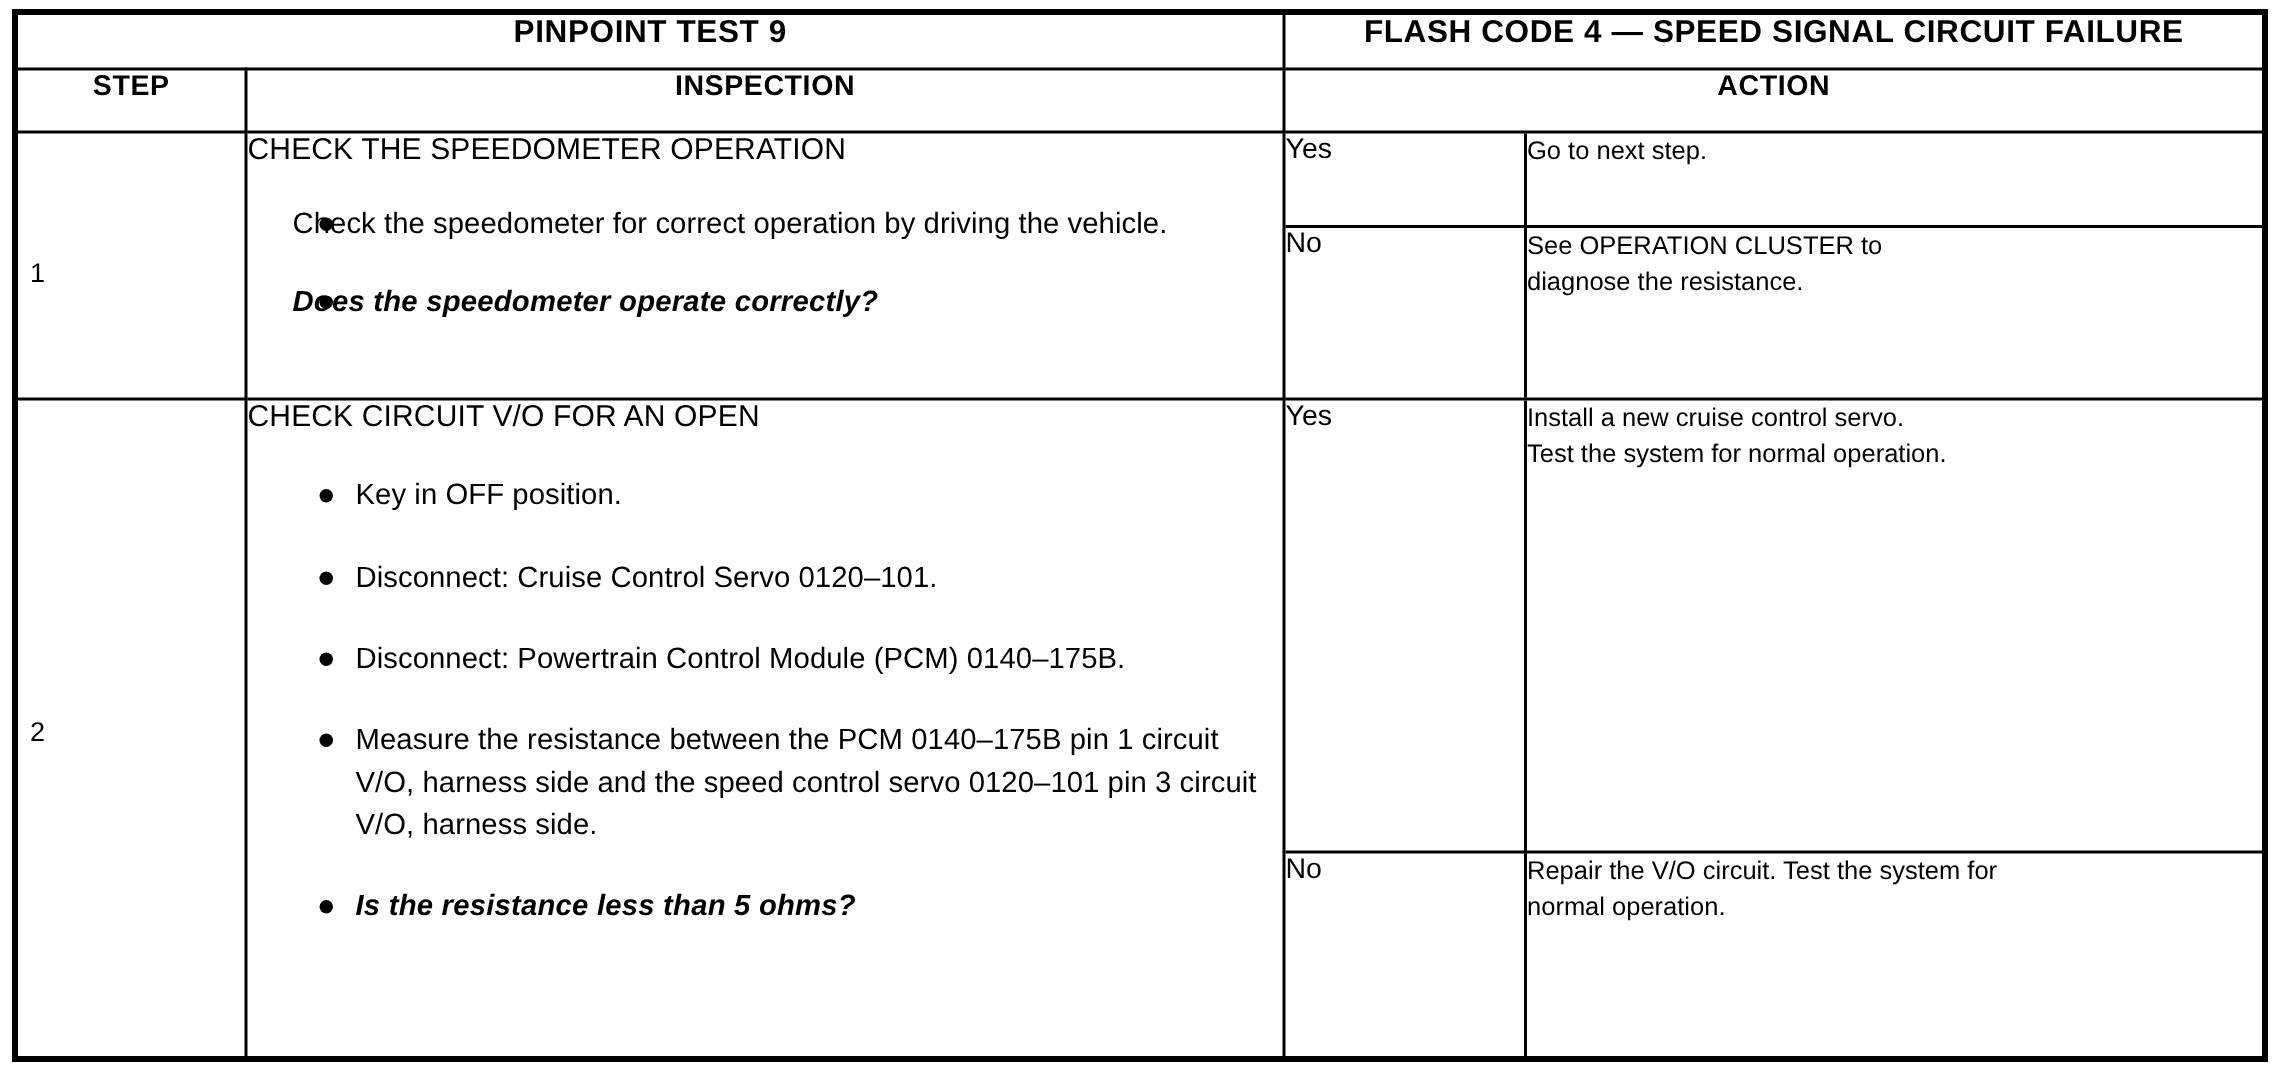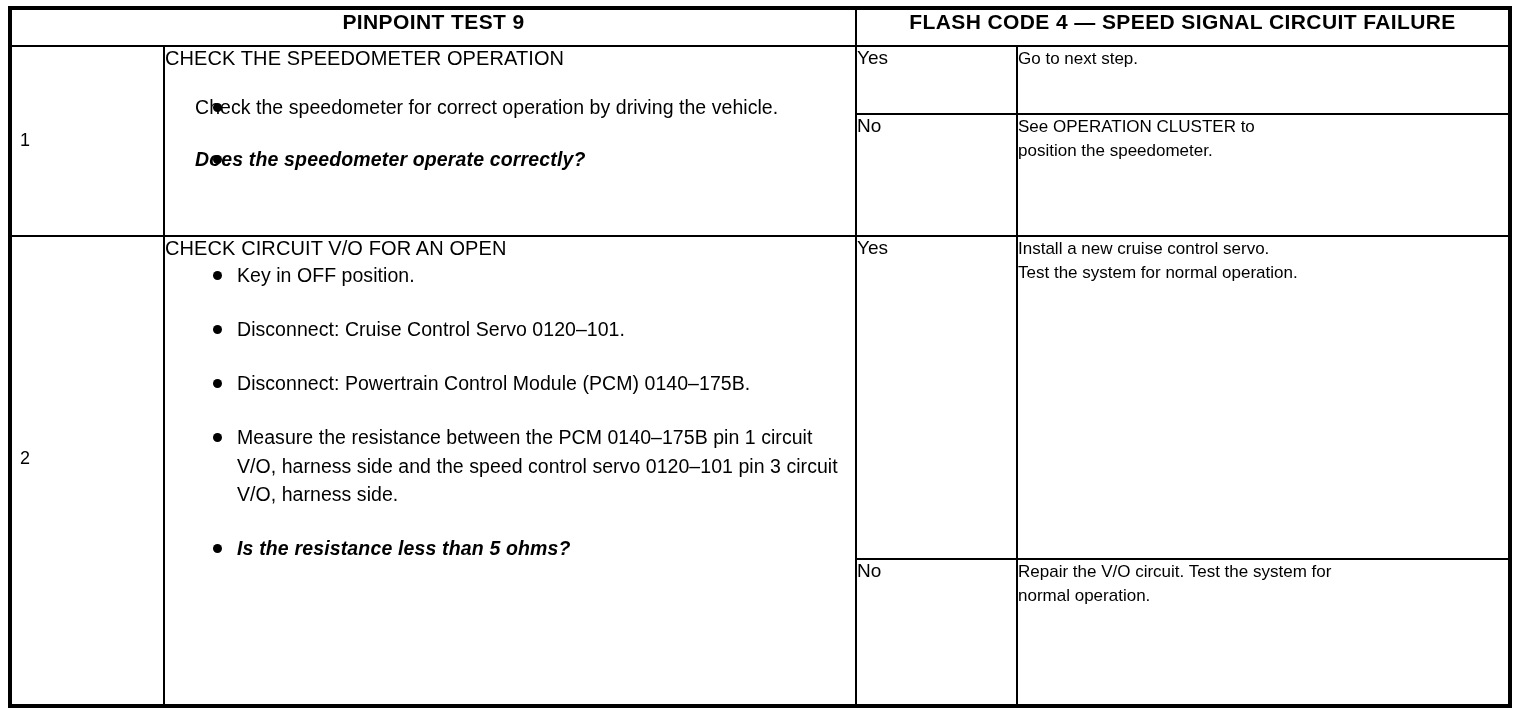--- a/index.html
+++ b/index.html
@@ -94,21 +94,21 @@
     line-height: 1.18;
     letter-spacing: .1px;
     white-space: nowrap;
   }
   ul.bullets {
     list-style: none;
     margin: 0;
     padding: 0;
   }
   ul.bullets.b1 { margin-top: 22px; }
-  ul.bullets.b2 { }
+  ul.bullets.b2 { margin-top: 26px; }
   ul.bullets li {
     position: relative;
     padding-left: 72px;
     font-size: 19.5px;
     line-height: 1.45;
     letter-spacing: .05px;
   }
   ul.bullets.b1 li { margin-bottom: 24px; padding-left: 30px; }
   ul.bullets.b2 li { margin-bottom: 26px; }
   ul.bullets li:last-child { margin-bottom: 0; }
@@ -178,20 +178,25 @@
       <col class="c-yesno">
       <col class="c-action">
     </colgroup>
     <tbody>
 
       <tr>
         <td class="title-cell" colspan="2">PINPOINT TEST 9</td>
         <td class="title-cell" colspan="2">FLASH CODE 4 — SPEED SIGNAL CIRCUIT FAILURE</td>
       </tr>
 
+      <tr>
+        <td class="colhead-cell">STEP</td>
+        <td class="colhead-cell">INSPECTION</td>
+        <td class="colhead-cell" colspan="2">ACTION</td>
+      </tr>
 
       <tr>
         <td class="step-cell">
           <span class="step-num s1">1</span>
         </td>
 
         <td class="insp-cell">
           <div class="insp-title">CHECK THE SPEEDOMETER OPERATION</div>
           <ul class="bullets b1">
             <li>Check the speedometer for correct operation by driving the vehicle.</li>
@@ -209,21 +214,21 @@
               <tr class="r1-yes">
                 <td class="yesno-cell divcol">Yes</td>
                 <td class="action-cell">
                   <span class="ln">Go to next step.</span>
                 </td>
               </tr>
               <tr class="r1-no">
                 <td class="yesno-cell divcol">No</td>
                 <td class="action-cell">
                   <span class="ln">See OPERATION CLUSTER to</span>
-                  <span class="ln">position the speedometer.</span>
+                  <span class="ln">diagnose the resistance.</span>
                 </td>
               </tr>
             </tbody>
           </table>
         </td>
       </tr>
 
       <tr>
         <td class="step-cell">
           <span class="step-num s2">2</span>

